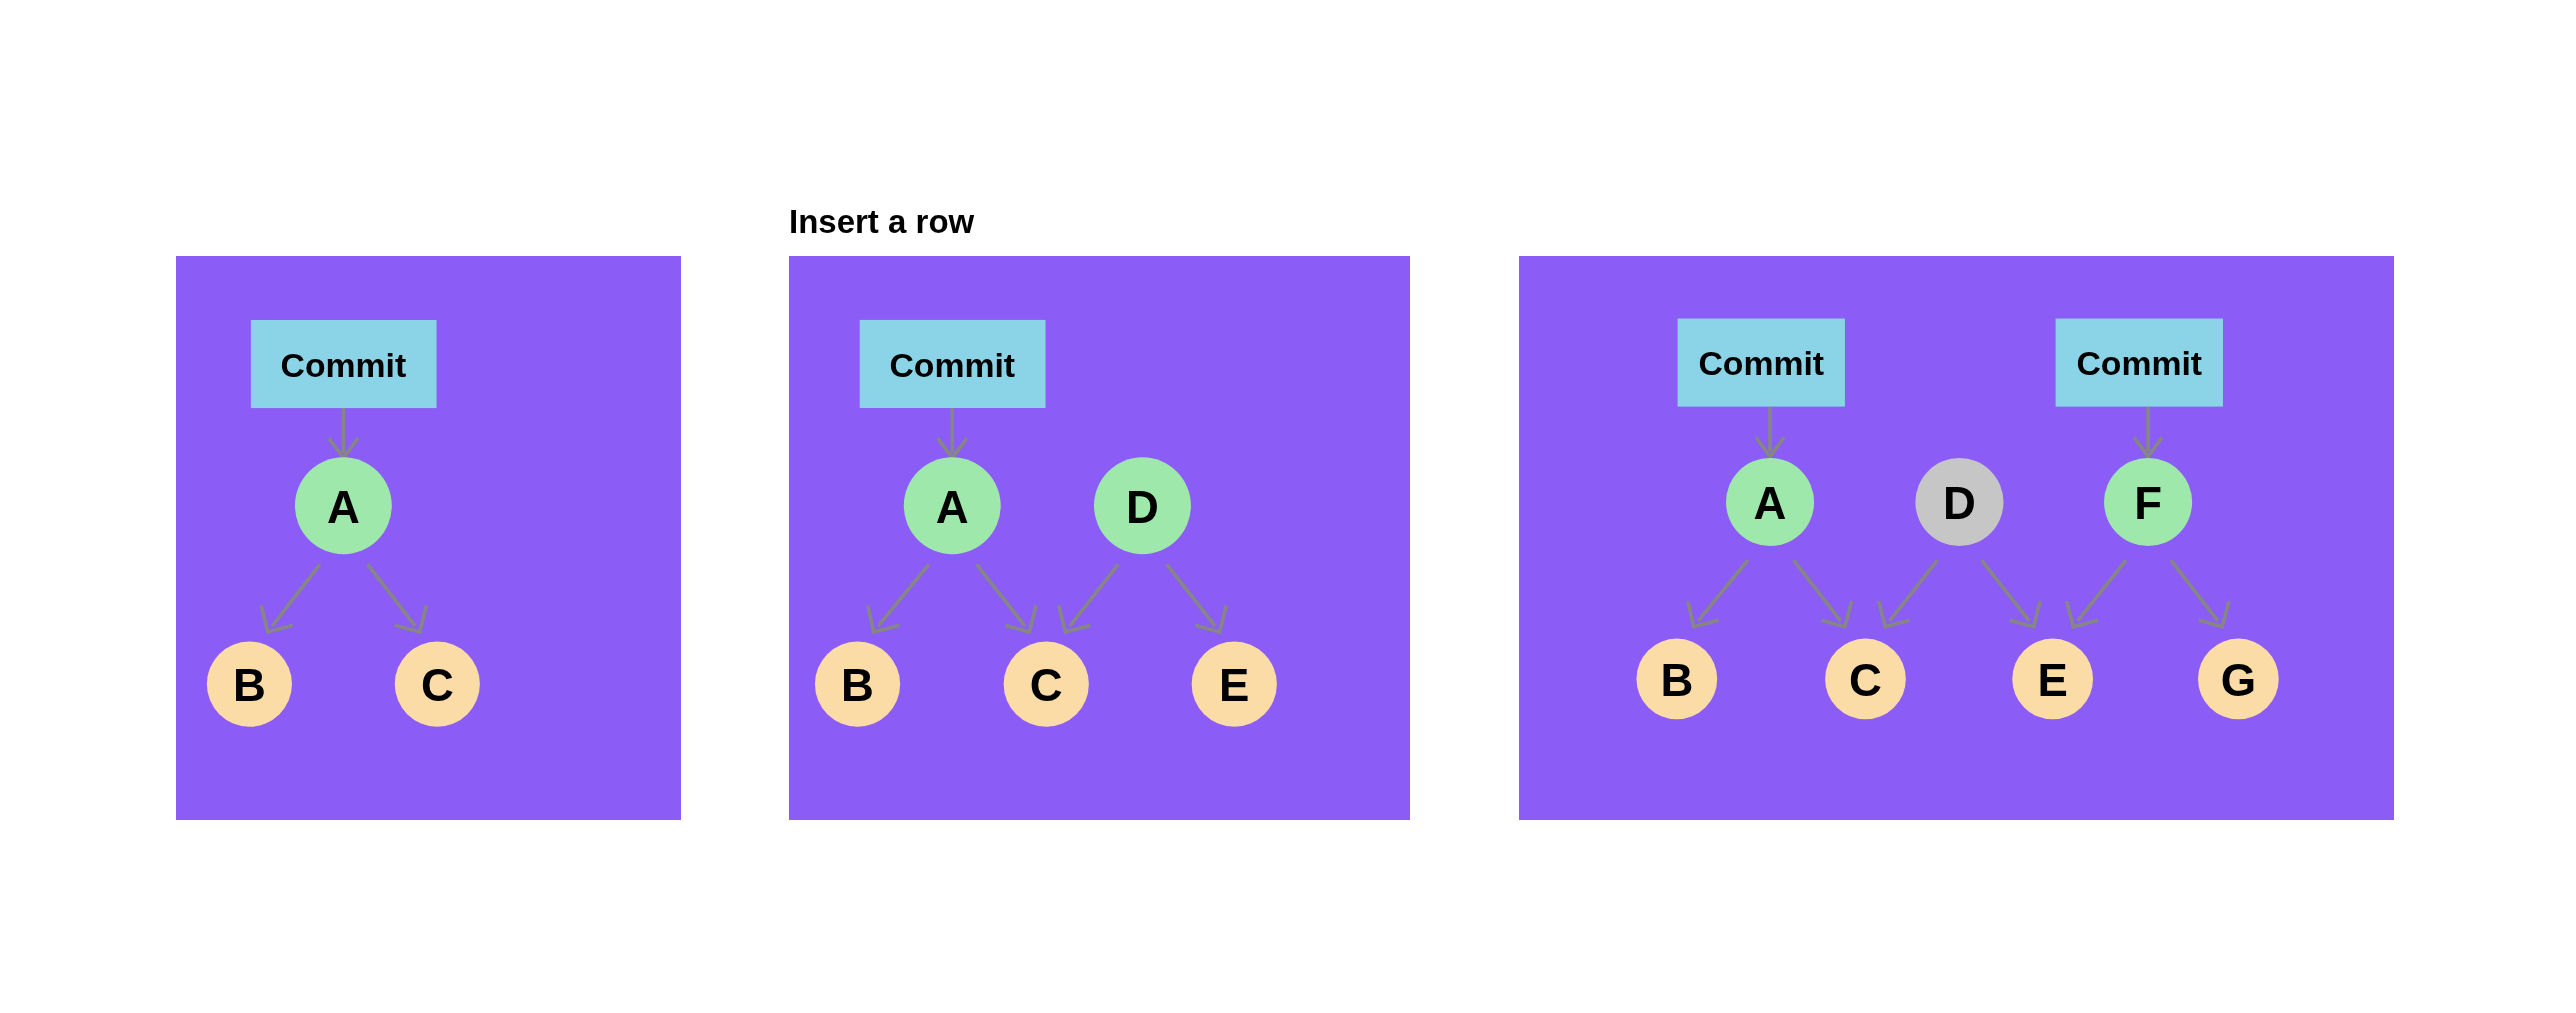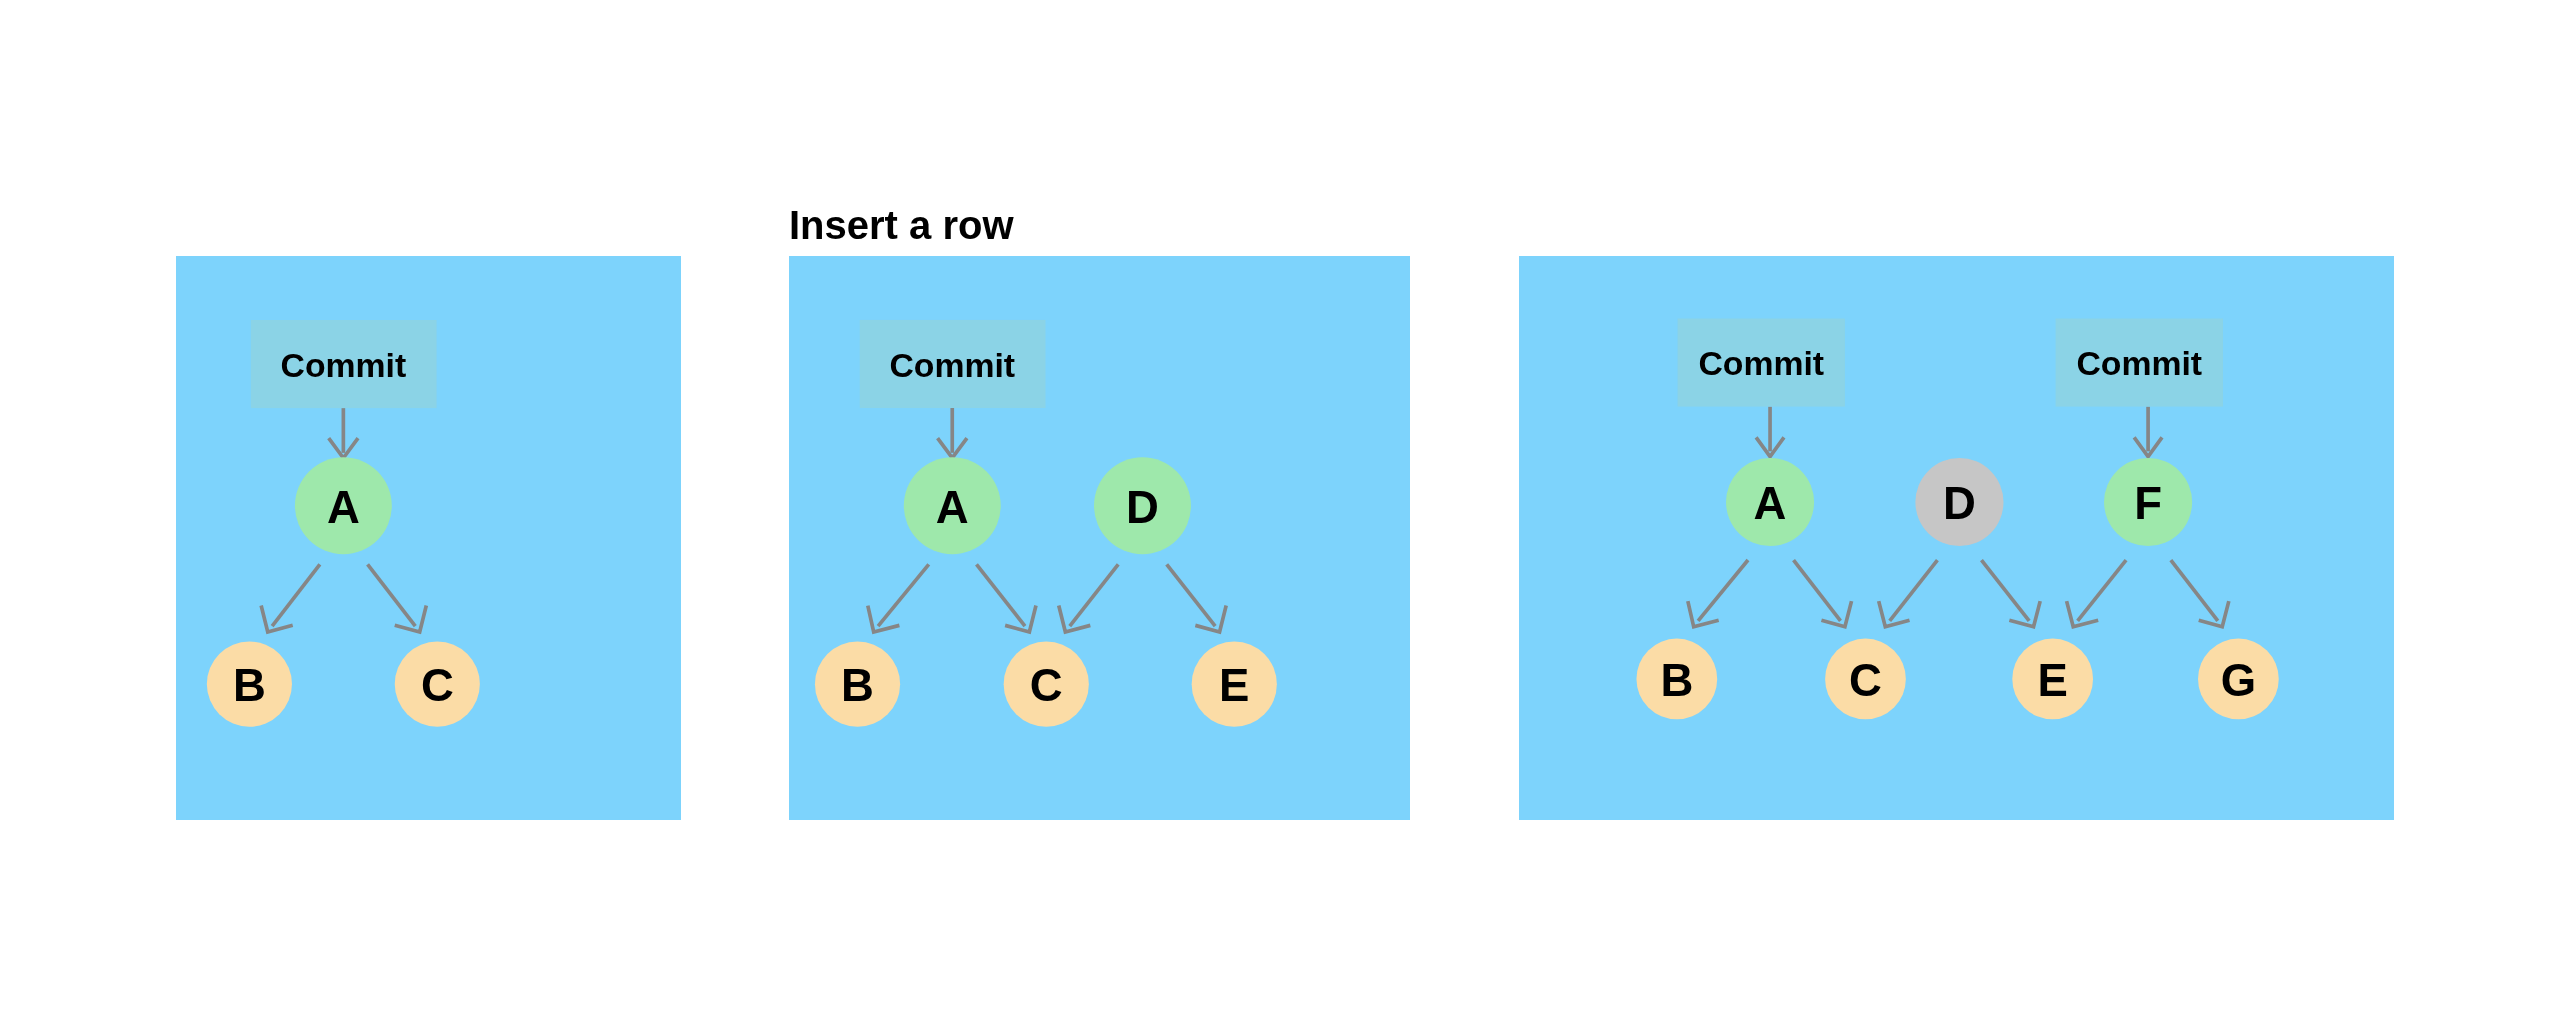--- a/index.html
+++ b/index.html
@@ -17,29 +17,29 @@
   .canvas {
     position: absolute;
     inset: 0;
   }
   .panel {
     position: absolute;
   }
   .panel-title {
     position: absolute;
     font-family: "Liberation Sans", sans-serif;
-    font-size: 40px;
+    font-size: 33px;
     font-weight: bold;
     color: #000000;
     white-space: nowrap;
     line-height: 1;
   }
   .panel-body {
     position: absolute;
-    background: #7dd3fc;
+    background: #8b5cf6;
   }
   .panel-svg {
     display: block;
   }
   .node-label {
     font-family: "Liberation Sans", sans-serif;
     font-weight: bold;
     font-size: 62px;
     fill: #000000;
     dominant-baseline: central;

